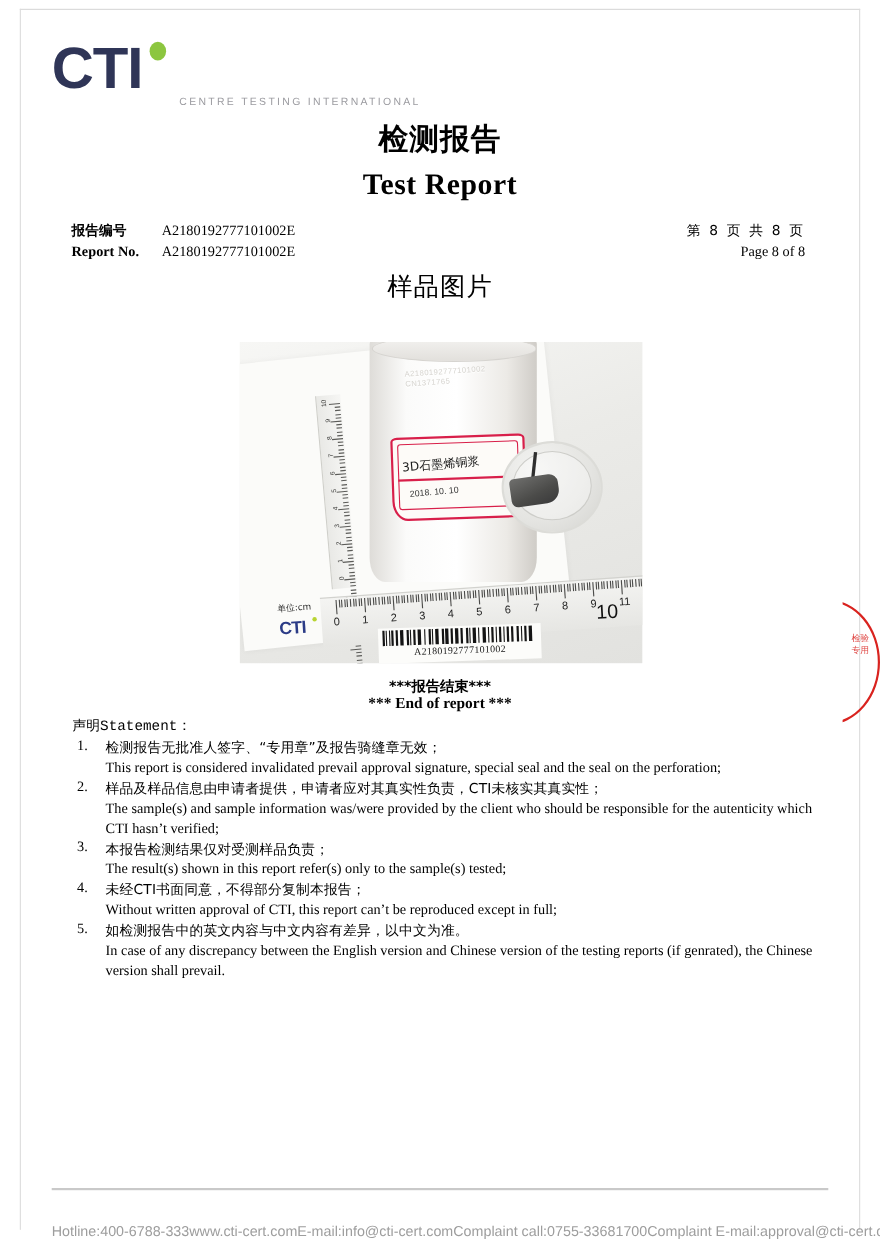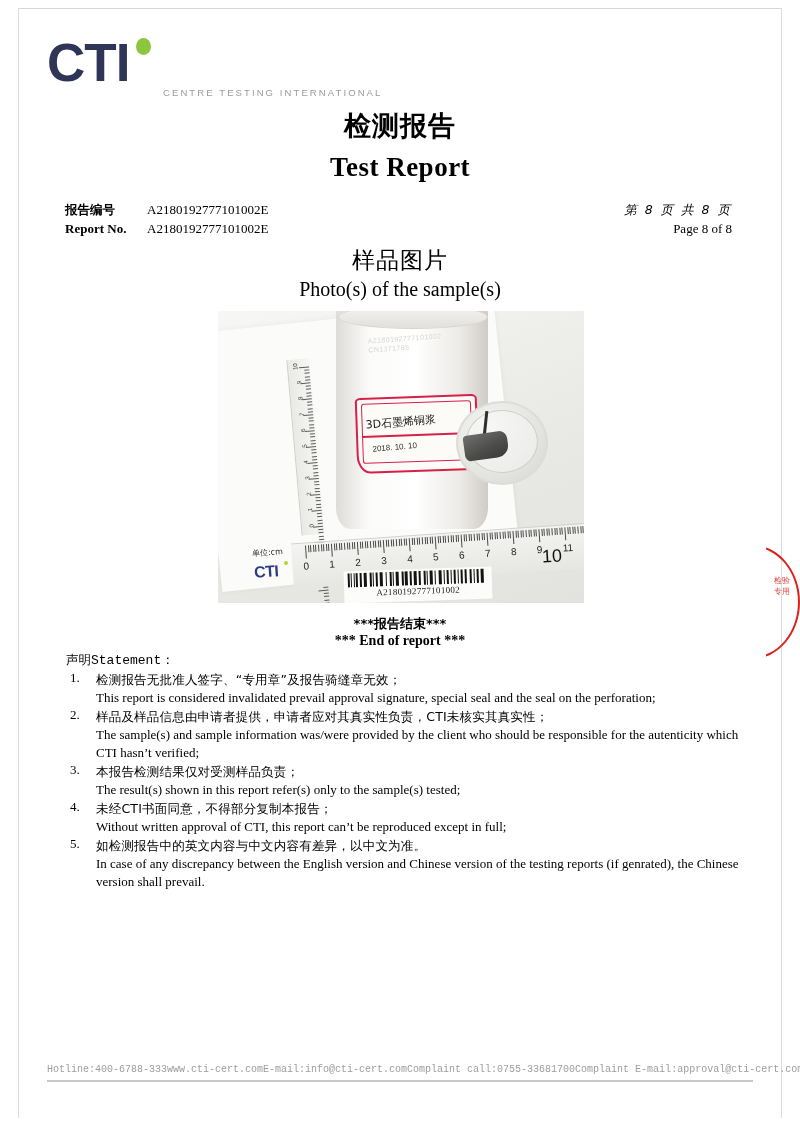--- a/index.html
+++ b/index.html
@@ -132,21 +132,20 @@
     right: 68px;
     top: 200px;
     text-align: right;
     font-size: 13px;
     line-height: 19px;
   }
   .page-count .cn {
     font-family: "DejaVu Sans", sans-serif;
     font-size: 12.5px;
     letter-spacing: 2px;
-    font-style: italic;
   }
 
   
   .photo-head-cn {
     position: absolute;
     left: 0; top: 245px; width: 800px;
     text-align: center;
     font-family: "DejaVu Sans", sans-serif;
     font-size: 23px;
     letter-spacing: 1px;
@@ -476,26 +475,26 @@
 
   
   .footer-rule {
     position: absolute;
     left: 47px; top: 1080px;
     width: 706px; height: 1.5px;
     background: #c9c9c9;
   }
   .footer {
     position: absolute;
-    left: 47px; top: 1064px;
+    left: 47px; top: 1112px;
     width: 706px;
     display: flex;
     justify-content: space-between;
-    font-family: Liberation Mono, monospace;
-    font-size: 10px;
+    font-family: Liberation Sans, sans-serif;
+    font-size: 13px;
     color: #9d9d9d;
     white-space: nowrap;
   }
 </style>
 </head>
 <body>
 
 <div class="page">
 
   <div class="page-frame-top"></div>
@@ -519,21 +518,20 @@
       <span class="lbl">Report No.</span><span class="val">A2180192777101002E</span>
     </div>
   </div>
 
   <div class="page-count">
     <div class="cn">第 8 页  共 8 页</div>
     <div>Page 8 of 8</div>
   </div>
 
   <div class="photo-head-cn">样品图片</div>
-  <div class="photo-head-en">Photo(s) of the sample(s)</div>
 
   <div class="photo">
     <div class="ph-bg"></div>
     <div class="ph-sheet"></div>
 
     <div class="ph-vruler" id="vruler">
         <i style="top: 8px; width: 10px;"></i>
         <i style="top: 11.2px; width: 5px;"></i>
         <i style="top: 14.4px; width: 5px;"></i>
         <i style="top: 17.6px; width: 5px;"></i>

